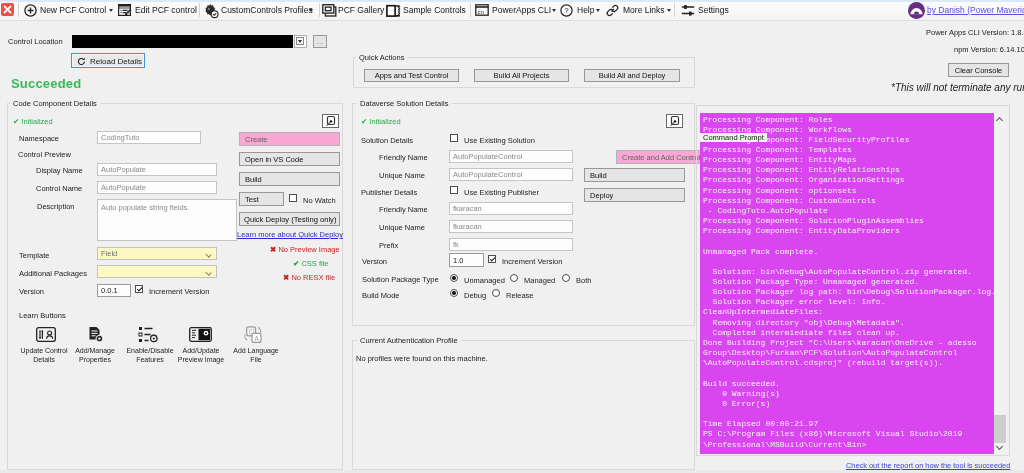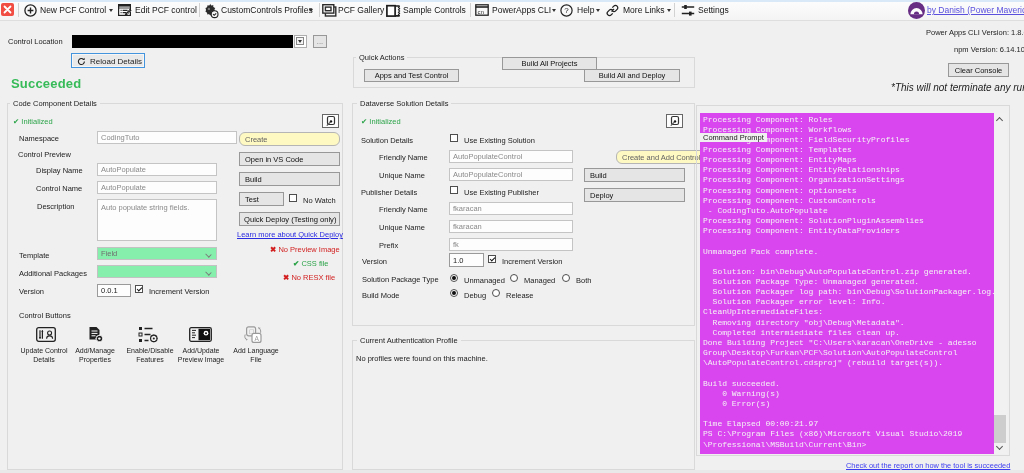--- a/index.html
+++ b/index.html
@@ -4,24 +4,24 @@
 <style>
   * { margin:0; padding:0; box-sizing:border-box; }
   html,body { width:1024px; height:473px; overflow:hidden; }
   body { position:relative; background:#f0f0f0; font-family:"Liberation Sans", sans-serif; color:#000; }
   .abs { position:absolute; }
   .lbl { position:absolute; font-size:7.5px; line-height:9px; white-space:nowrap; color:#1c1c1c; }
   .tb { position:absolute; background:#fdfdfd; border:1px solid #c4c4c4; font-size:7.5px; color:#8a8a8a; padding-left:3px; display:flex; align-items:center; white-space:nowrap; }
   .tbk { color:#222; border-color:#9a9a9a; }
   .btn { position:absolute; background:#e5e5e5; border:1px solid #989898; font-size:7.5px; color:#111; display:flex; align-items:center; justify-content:center; white-space:nowrap; }
   .btnl { justify-content:flex-start; padding-left:5px; }
-  .dis { background:#fef9c3; border-color:#b5b5b5; color:#636363;border-radius:6px; }
+  .dis { background:#f9a8d4; border-color:#b5b5b5; color:#636363; }
   .grp { position:absolute; border:1px solid #d9d9d9; }
   .glbl { position:absolute; background:#f0f0f0; font-size:7.5px; line-height:9px; padding:0 3px; white-space:nowrap; color:#1c1c1c; z-index:3; }
-  .sel { position:absolute; background:#86efac; border:1px solid #c2c2c2; font-size:7.5px; color:#6f6f6f; padding-left:3px; display:flex; align-items:center; }
+  .sel { position:absolute; background:#fef9c3; border:1px solid #c2c2c2; font-size:7.5px; color:#6f6f6f; padding-left:3px; display:flex; align-items:center; }
   .sel:after { content:""; position:absolute; right:5px; top:3.5px; width:4px; height:4px; border-right:1px solid #7a7a7a; border-bottom:1px solid #7a7a7a; transform:rotate(45deg) scale(1,.8); }
   .chk { position:absolute; width:8px; height:8px; background:#fff; border:1px solid #4e4e4e; }
   .chk.on:after { content:""; position:absolute; left:0.9px; top:1.4px; width:4.4px; height:2.2px; border-left:1.4px solid #111; border-bottom:1.4px solid #111; transform:rotate(-45deg); }
   .rad { position:absolute; width:8px; height:8px; background:#fff; border:1px solid #4e4e4e; border-radius:50%; }
   .rad.on:after { content:""; position:absolute; left:1.1px; top:1.1px; width:3.8px; height:3.8px; background:#111; border-radius:50%; }
   .grn { color:#2da44a; }
   .red { color:#d21e1e; }
   .lnk { color:#2a2ae0; text-decoration:underline; }
   svg { display:block; }
 
@@ -169,60 +169,60 @@
       <path d="M7.6 0.8 7.6 3 5.4 3z" fill="#222"></path>
     </svg>
 </div>
 <div class="lbl" style="left:90px;top:57px;font-size:8px;">Reload Details</div>
 
 <div class="lbl grn" style="left:11px;top:78px;font-size:13px;font-weight:bold;line-height:11px;letter-spacing:0.2px;color:#36bb58;">Succeeded</div>
 
 <div class="grp" style="left:353px;top:57px;width:342px;height:31px;"></div>
 <div class="glbl" style="left:356px;top:53px;">Quick Actions</div>
 <div class="btn" style="left:364px;top:69px;width:95px;height:13px;">Apps and Test Control</div>
-<div class="btn" style="left:474px;top:57px;width:95px;height:13px;margin-left:28px;">Build All Projects</div>
+<div class="btn" style="left:474px;top:69px;width:95px;height:13px;">Build All Projects</div>
 <div class="btn" style="left:584px;top:69px;width:96px;height:13px;">Build All and Deploy</div>
 
 <div class="lbl" style="left:926px;top:28px;font-size:7.5px;">Power Apps CLI Version: 1.8.6</div>
 <div class="lbl" style="left:954px;top:45px;font-size:7.5px;">npm Version: 6.14.10</div>
 <div class="btn" style="left:948px;top:63px;width:61px;height:14px;">Clear Console</div>
 <div class="lbl" style="left:891px;top:83px;font-size:10px;font-style:italic;">*This will not terminate any running processes</div>
 
 <div class="grp" style="left:7px;top:103px;width:336px;height:367px;"></div>
 <div class="glbl" style="left:10px;top:99px;">Code Component Details</div>
 <div class="lbl grn" style="left:13px;top:117px;">✔ Initialized</div>
 
 <div class="abs" style="left:322px;top:114px;width:17px;height:14px;border:1px solid #676767;background:#fdfdfd;">
 <svg width="15" height="12" viewBox="0 0 15 12">
       <rect x="4.5" y="1.5" width="7" height="8" rx="1.5" fill="none" stroke="#333" stroke-width="1.2"></rect>
       <circle cx="8" cy="6.4" r="1.2" fill="#111"></circle>
       <path d="M7.6 6.8 3.8 10.6" stroke="#555" stroke-width="1.2"></path>
     </svg>
 </div>
 
 <div class="lbl" style="left:19px;top:134px;">Namespace</div>
-<div class="tb" style="left:97px;top:131px;width:140px;height:13px;">CodingTuto</div>
+<div class="tb" style="left:97px;top:131px;width:104px;height:13px;">CodingTuto</div>
 <div class="lbl" style="left:18px;top:150px;">Control Preview</div>
 <div class="lbl" style="left:36px;top:166px;">Display Name</div>
 <div class="tb" style="left:97px;top:163px;width:120px;height:13px;">AutoPopulate</div>
 <div class="lbl" style="left:36px;top:184px;">Control Name</div>
 <div class="tb" style="left:97px;top:181px;width:120px;height:13px;">AutoPopulate</div>
 <div class="lbl" style="left:37px;top:202px;">Description</div>
-<div class="tb" style="left:97px;top:199px;width:120px;height:42px;align-items:flex-start;padding-top:3px;">Auto populate string fields.</div>
+<div class="tb" style="left:97px;top:199px;width:140px;height:42px;align-items:flex-start;padding-top:3px;">Auto populate string fields.</div>
 
 <div class="lbl" style="left:19px;top:251px;">Template</div>
 <div class="sel" style="left:97px;top:247px;width:120px;height:13px;">Field</div>
 <div class="lbl" style="left:19px;top:269px;">Additional Packages</div>
 <div class="sel" style="left:97px;top:265px;width:120px;height:13px;"></div>
 <div class="lbl" style="left:19px;top:287px;">Version</div>
 <div class="tb tbk" style="left:97px;top:284px;width:34px;height:13px;">0.0.1</div>
 <div class="chk on" style="left:135px;top:285px;"></div>
 <div class="lbl" style="left:149px;top:287px;">Increment Version</div>
 
-<div class="lbl" style="left:19px;top:311px;">Control Buttons</div>
+<div class="lbl" style="left:19px;top:311px;">Learn Buttons</div>
 
 <div class="abs" style="left:36px;top:327px;">
   <svg width="20" height="15" viewBox="0 0 20 15">
       <rect x="0.7" y="0.7" width="18.6" height="13.6" rx="2" fill="none" stroke="#222" stroke-width="1.3"></rect>
       <path d="M4 3.2v8.6M6.4 3.2v8.6" stroke="#222" stroke-width="1.2"></path>
       <path d="M4 11.8 2.9 9.9h2.2zM6.4 3.2 5.3 5.1h2.2z" fill="#222"></path>
       <circle cx="13.6" cy="6" r="2" fill="none" stroke="#222" stroke-width="1.1"></circle>
       <path d="M10.6 11.8c0-1.8 1.3-2.9 3-2.9s3 1.1 3 2.9" fill="none" stroke="#222" stroke-width="1.1"></path>
     </svg>
 </div>

